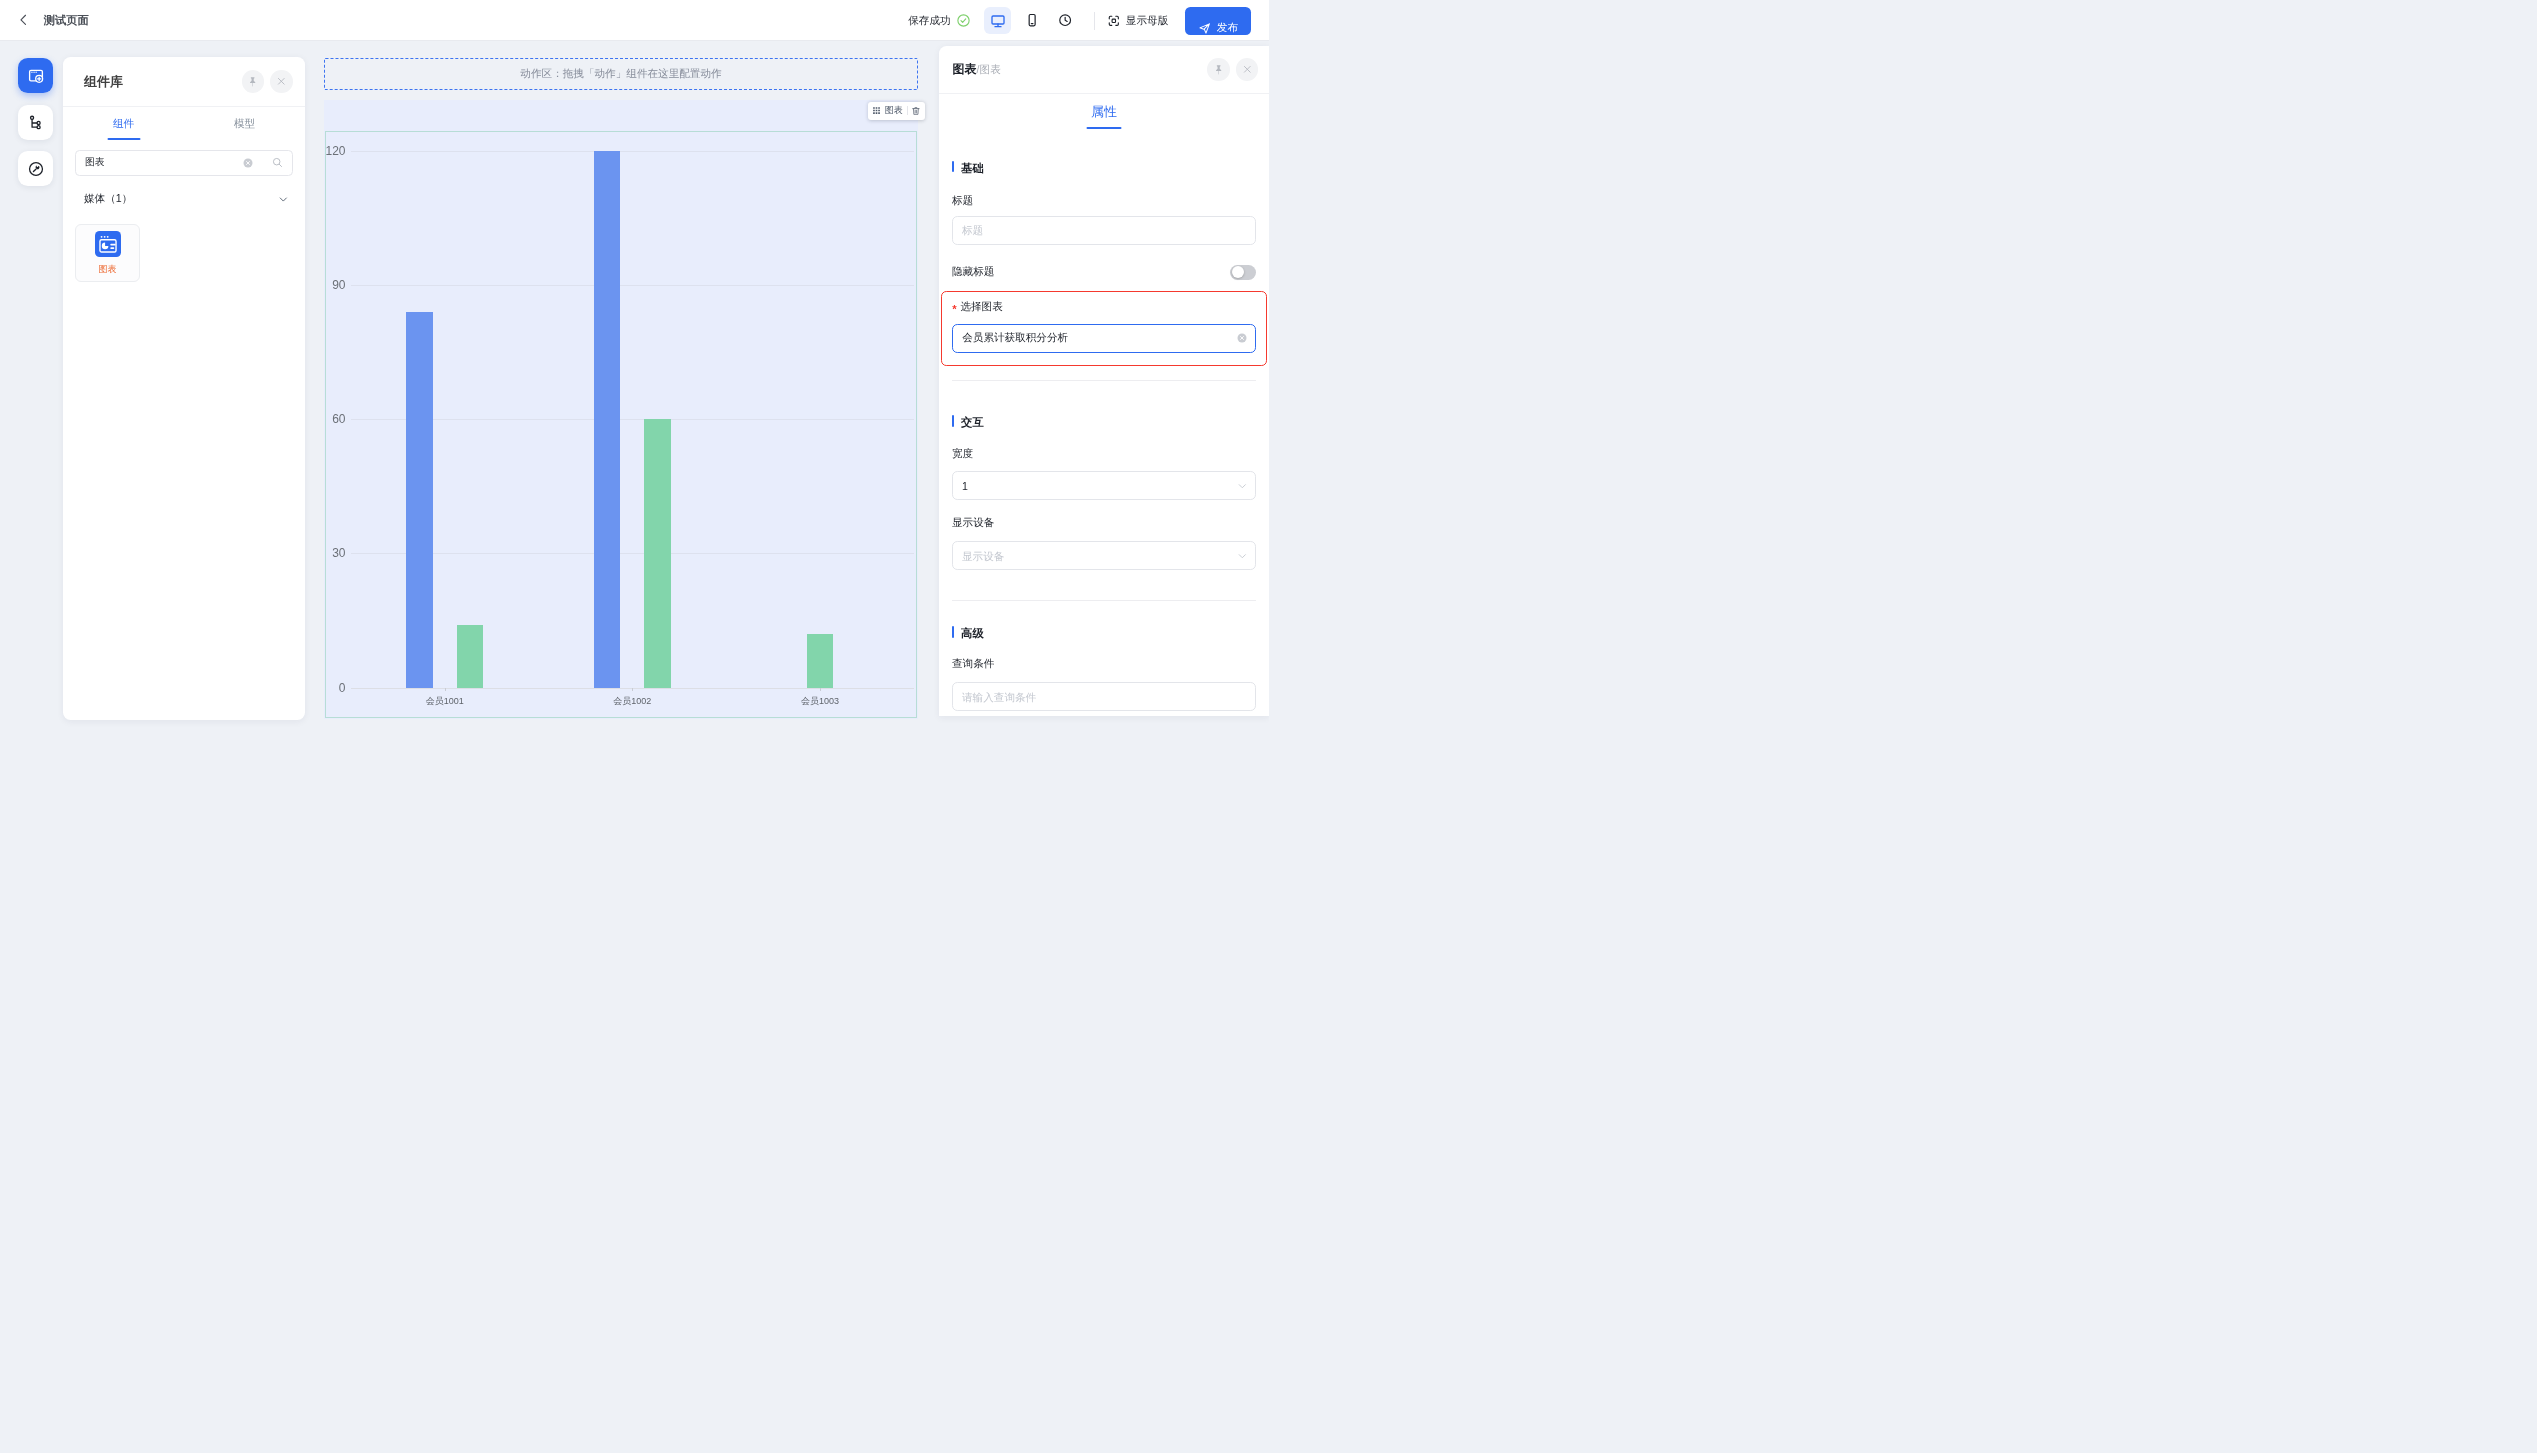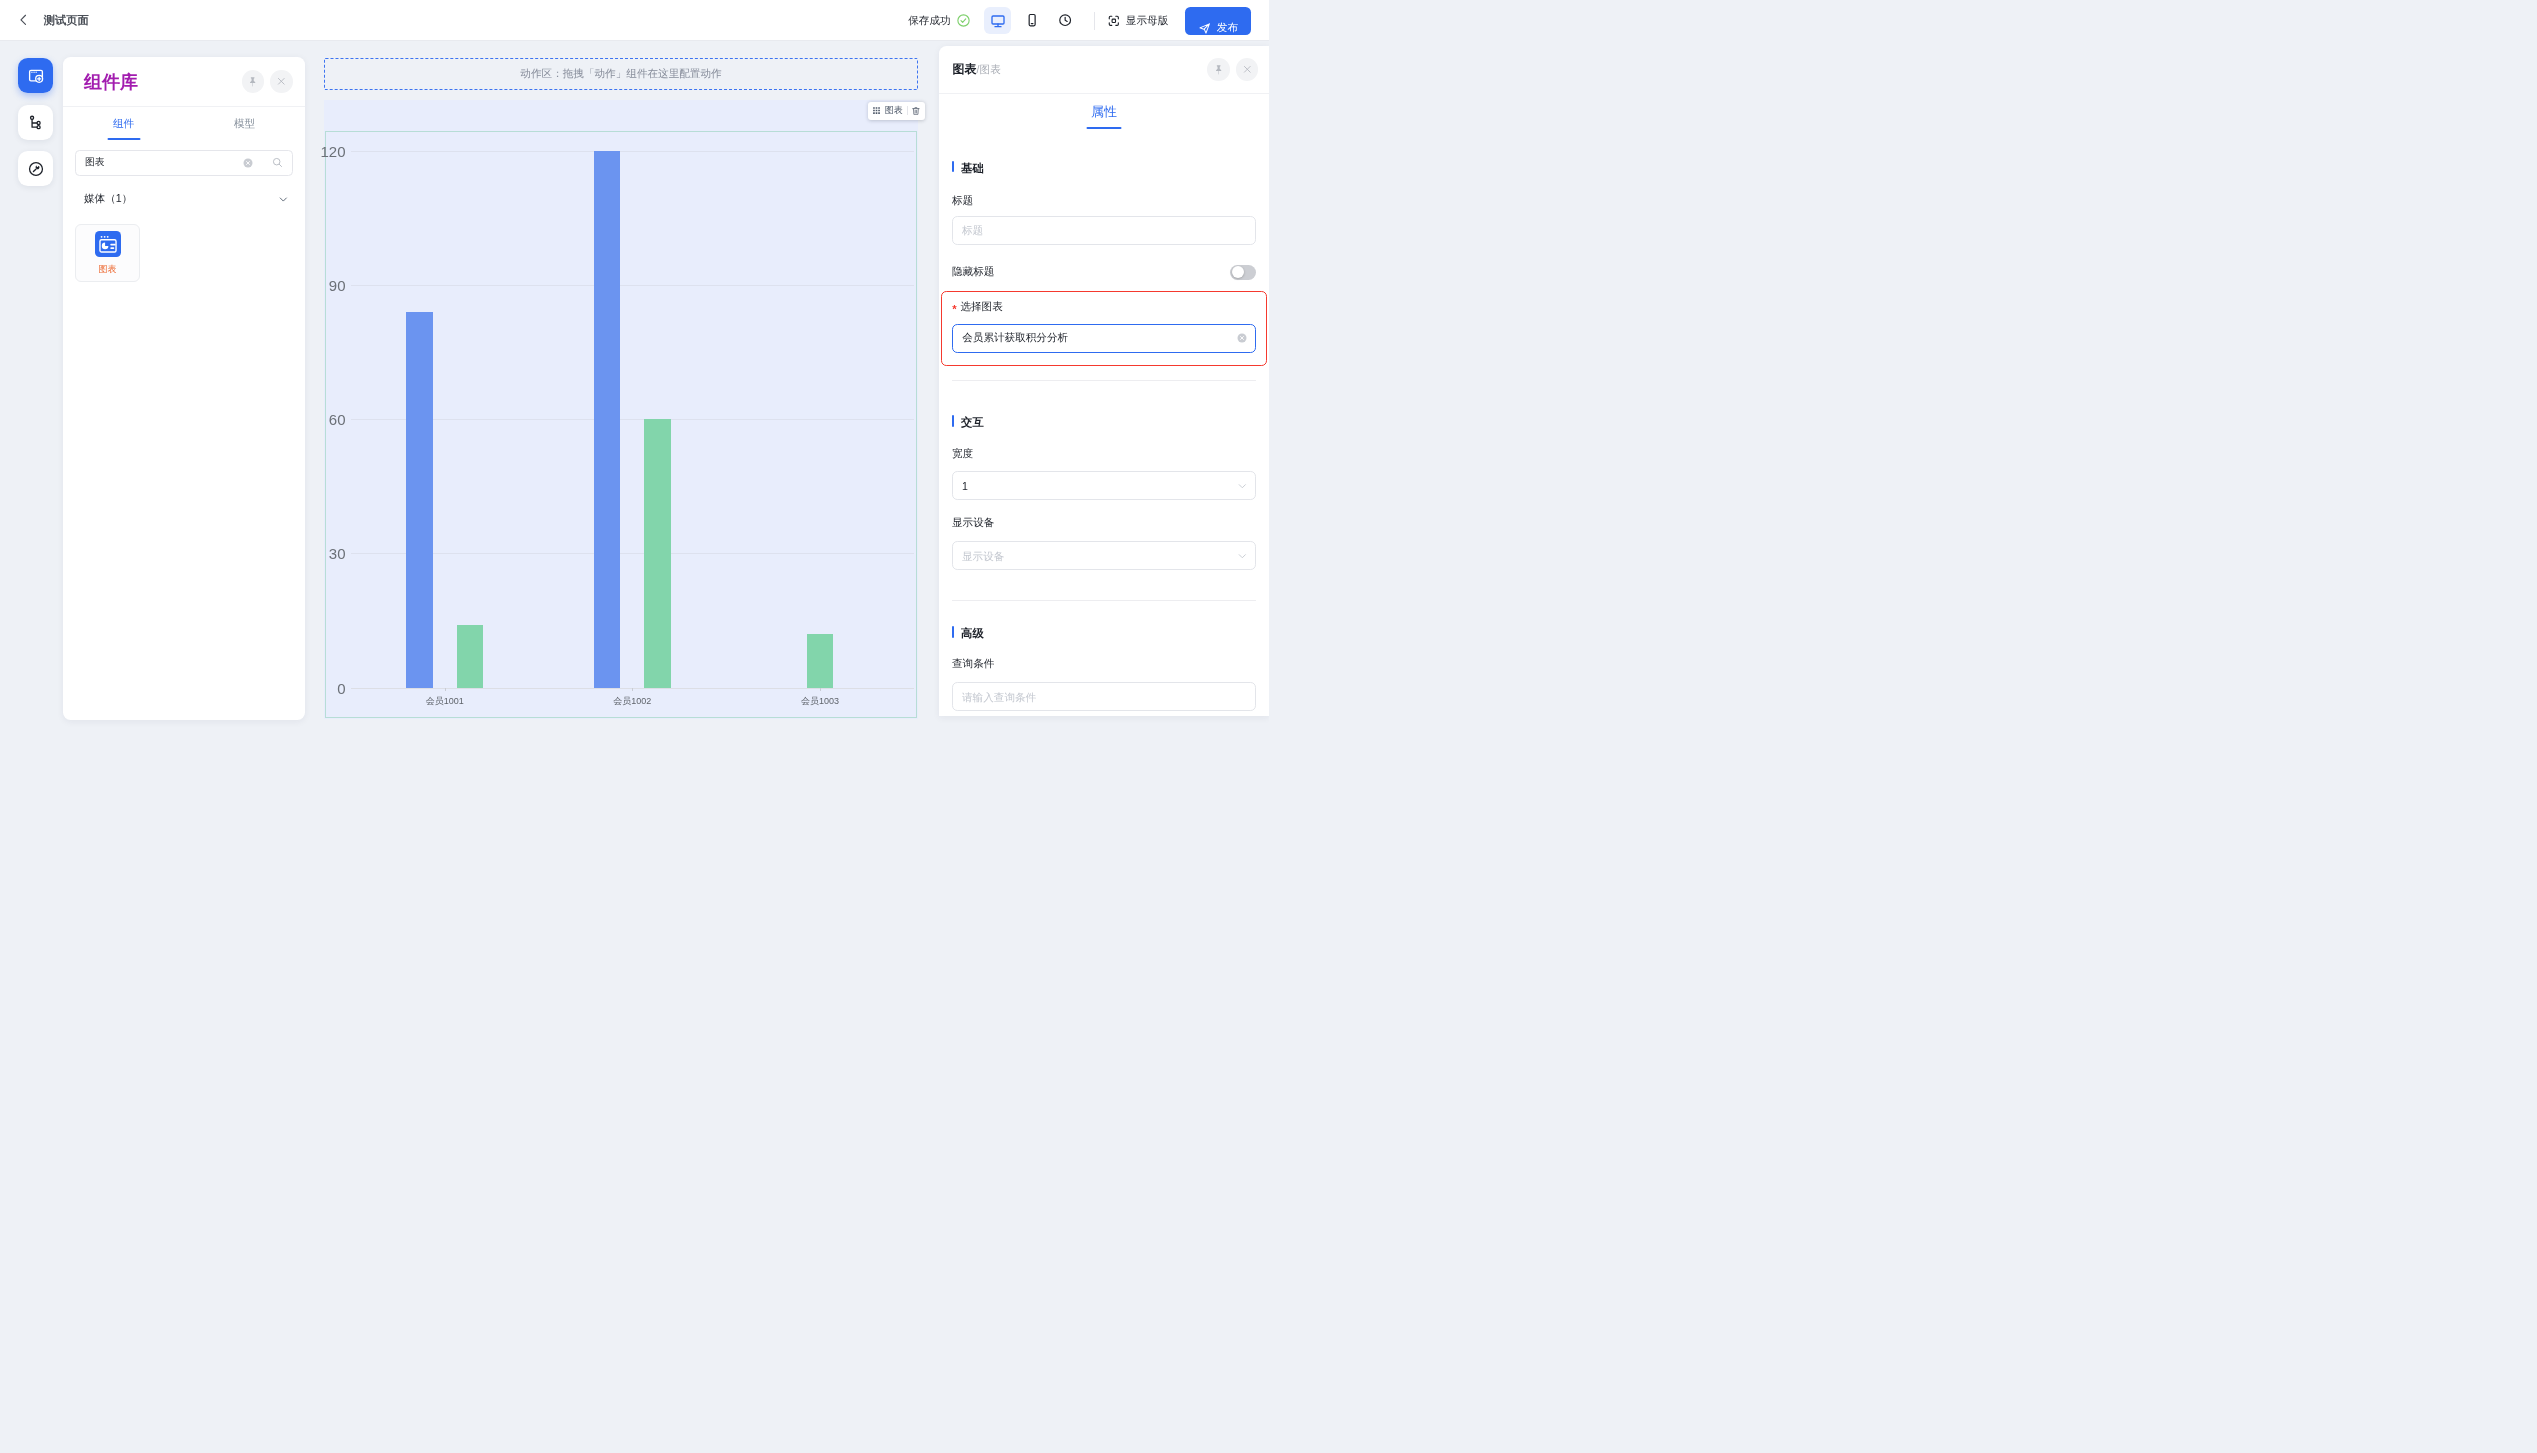--- a/index.html
+++ b/index.html
@@ -30,21 +30,21 @@
   .rail-btn { position:absolute; left:18px; width:35px; height:35px; border-radius:9.8px;
     display:flex; align-items:center; justify-content:center; cursor:pointer; background:#fff;
     box-shadow:0 1.5px 6px rgba(31,41,61,.08); }
   .rail-btn.active { background:#2e6bf0; box-shadow:0 3px 7.6px rgba(46,107,240,.35); }
   #rail1 { top:58px; } #rail2 { top:105px; } #rail3 { top:151px; }
 
   
   .left-panel { position:absolute; left:63px; top:57px; width:242px; height:663px;
     background:#fff; border-radius:7.6px; box-shadow:0 1.5px 7.6px rgba(31,41,61,.06); z-index:10; }
   .lp-header { height:50px; display:flex; align-items:center; padding:0 12px 0 21px; border-bottom:0.8px solid #f0f1f4; }
-  .lp-title { font-size:18px; font-weight:700; color:#a21caf; flex:1; }
+  .lp-title { font-size:13px; font-weight:700; color:#404040; flex:1; }
   .circle-btn { width:22.7px; height:22.7px; border-radius:50%; background:#f2f3f5; display:flex;
     align-items:center; justify-content:center; cursor:pointer; margin-left:6px; }
   .lp-tabs { display:flex; height:33px; }
   .lp-tab { flex:1; display:flex; align-items:center; justify-content:center; font-size:10.6px; color:#86909c; cursor:pointer; position:relative; }
   .lp-tab.active { color:#2e6bf0; font-weight:500; }
   .lp-tab.active:after { content:""; position:absolute; bottom:0; left:50%; transform:translateX(-50%);
     width:33px; height:2.3px; border-radius:1.5px; background:#2e6bf0; }
   .lp-body { padding:9.8px 12px 0 12px; }
   .search-box { position:relative; height:26px; }
   .search-box input { width:100%; height:26px; border:0.8px solid #e5e6eb; border-radius:4.5px;
@@ -67,21 +67,21 @@
   .widget-chip { position:absolute; top:1.5px; right:-6.8px; height:18px; background:#fff; border-radius:3px;
     box-shadow:0 0.8px 3.8px rgba(31,41,61,.22); display:flex; align-items:center; padding:0 3.8px; gap:3.8px; z-index:5; }
   .widget-chip .chip-label { font-size:9px; color:#4e5969; }
   .chip-sep { width:0.8px; height:9.8px; background:#e5e6eb; }
   .chip-icon { display:flex; align-items:center; cursor:pointer; }
 
   .chart-inner { position:absolute; left:0.8px; top:31px; right:0.8px; bottom:1.5px; border:0.8px solid #b7ddd6; }
   .plot { position:absolute; left:25px; right:2.3px; top:19px; bottom:29px; }
   .gridline { position:absolute; left:0; right:0; height:0.8px; background:#dde1ee; }
   .gridline.axisline { background:#dcdee5; }
-  .ytick { position:absolute; right:calc(100% + 5.3px); transform:translateY(-50%); font-size:15px; color:#6b7077; white-space:nowrap; }
+  .ytick { position:absolute; right:calc(100% + 5.3px); transform:translateY(-50%); font-size:12px; color:#6b7077; white-space:nowrap; }
   .cats { position:absolute; inset:0; display:flex; }
   .cat-slot { flex:1; position:relative; height:100%; }
   .bars { position:absolute; inset:0; display:flex; align-items:flex-end; justify-content:center; gap:24px; }
   .bar { width:26.4px; }
   .cat-tick { position:absolute; top:100%; left:50%; width:0.8px; height:3.8px; background:#c9ccd4; }
   .cat-label { position:absolute; top:calc(100% + 7.6px); left:0; right:0; text-align:center; font-size:9px; color:#5f646b; }
 
   
   .right-panel { position:absolute; left:939px; top:46px; width:330px; height:670px;
     background:#fff; border-radius:7.6px 0 0 0; box-shadow:0 1.5px 7.6px rgba(31,41,61,.06); z-index:10; overflow:hidden; }

